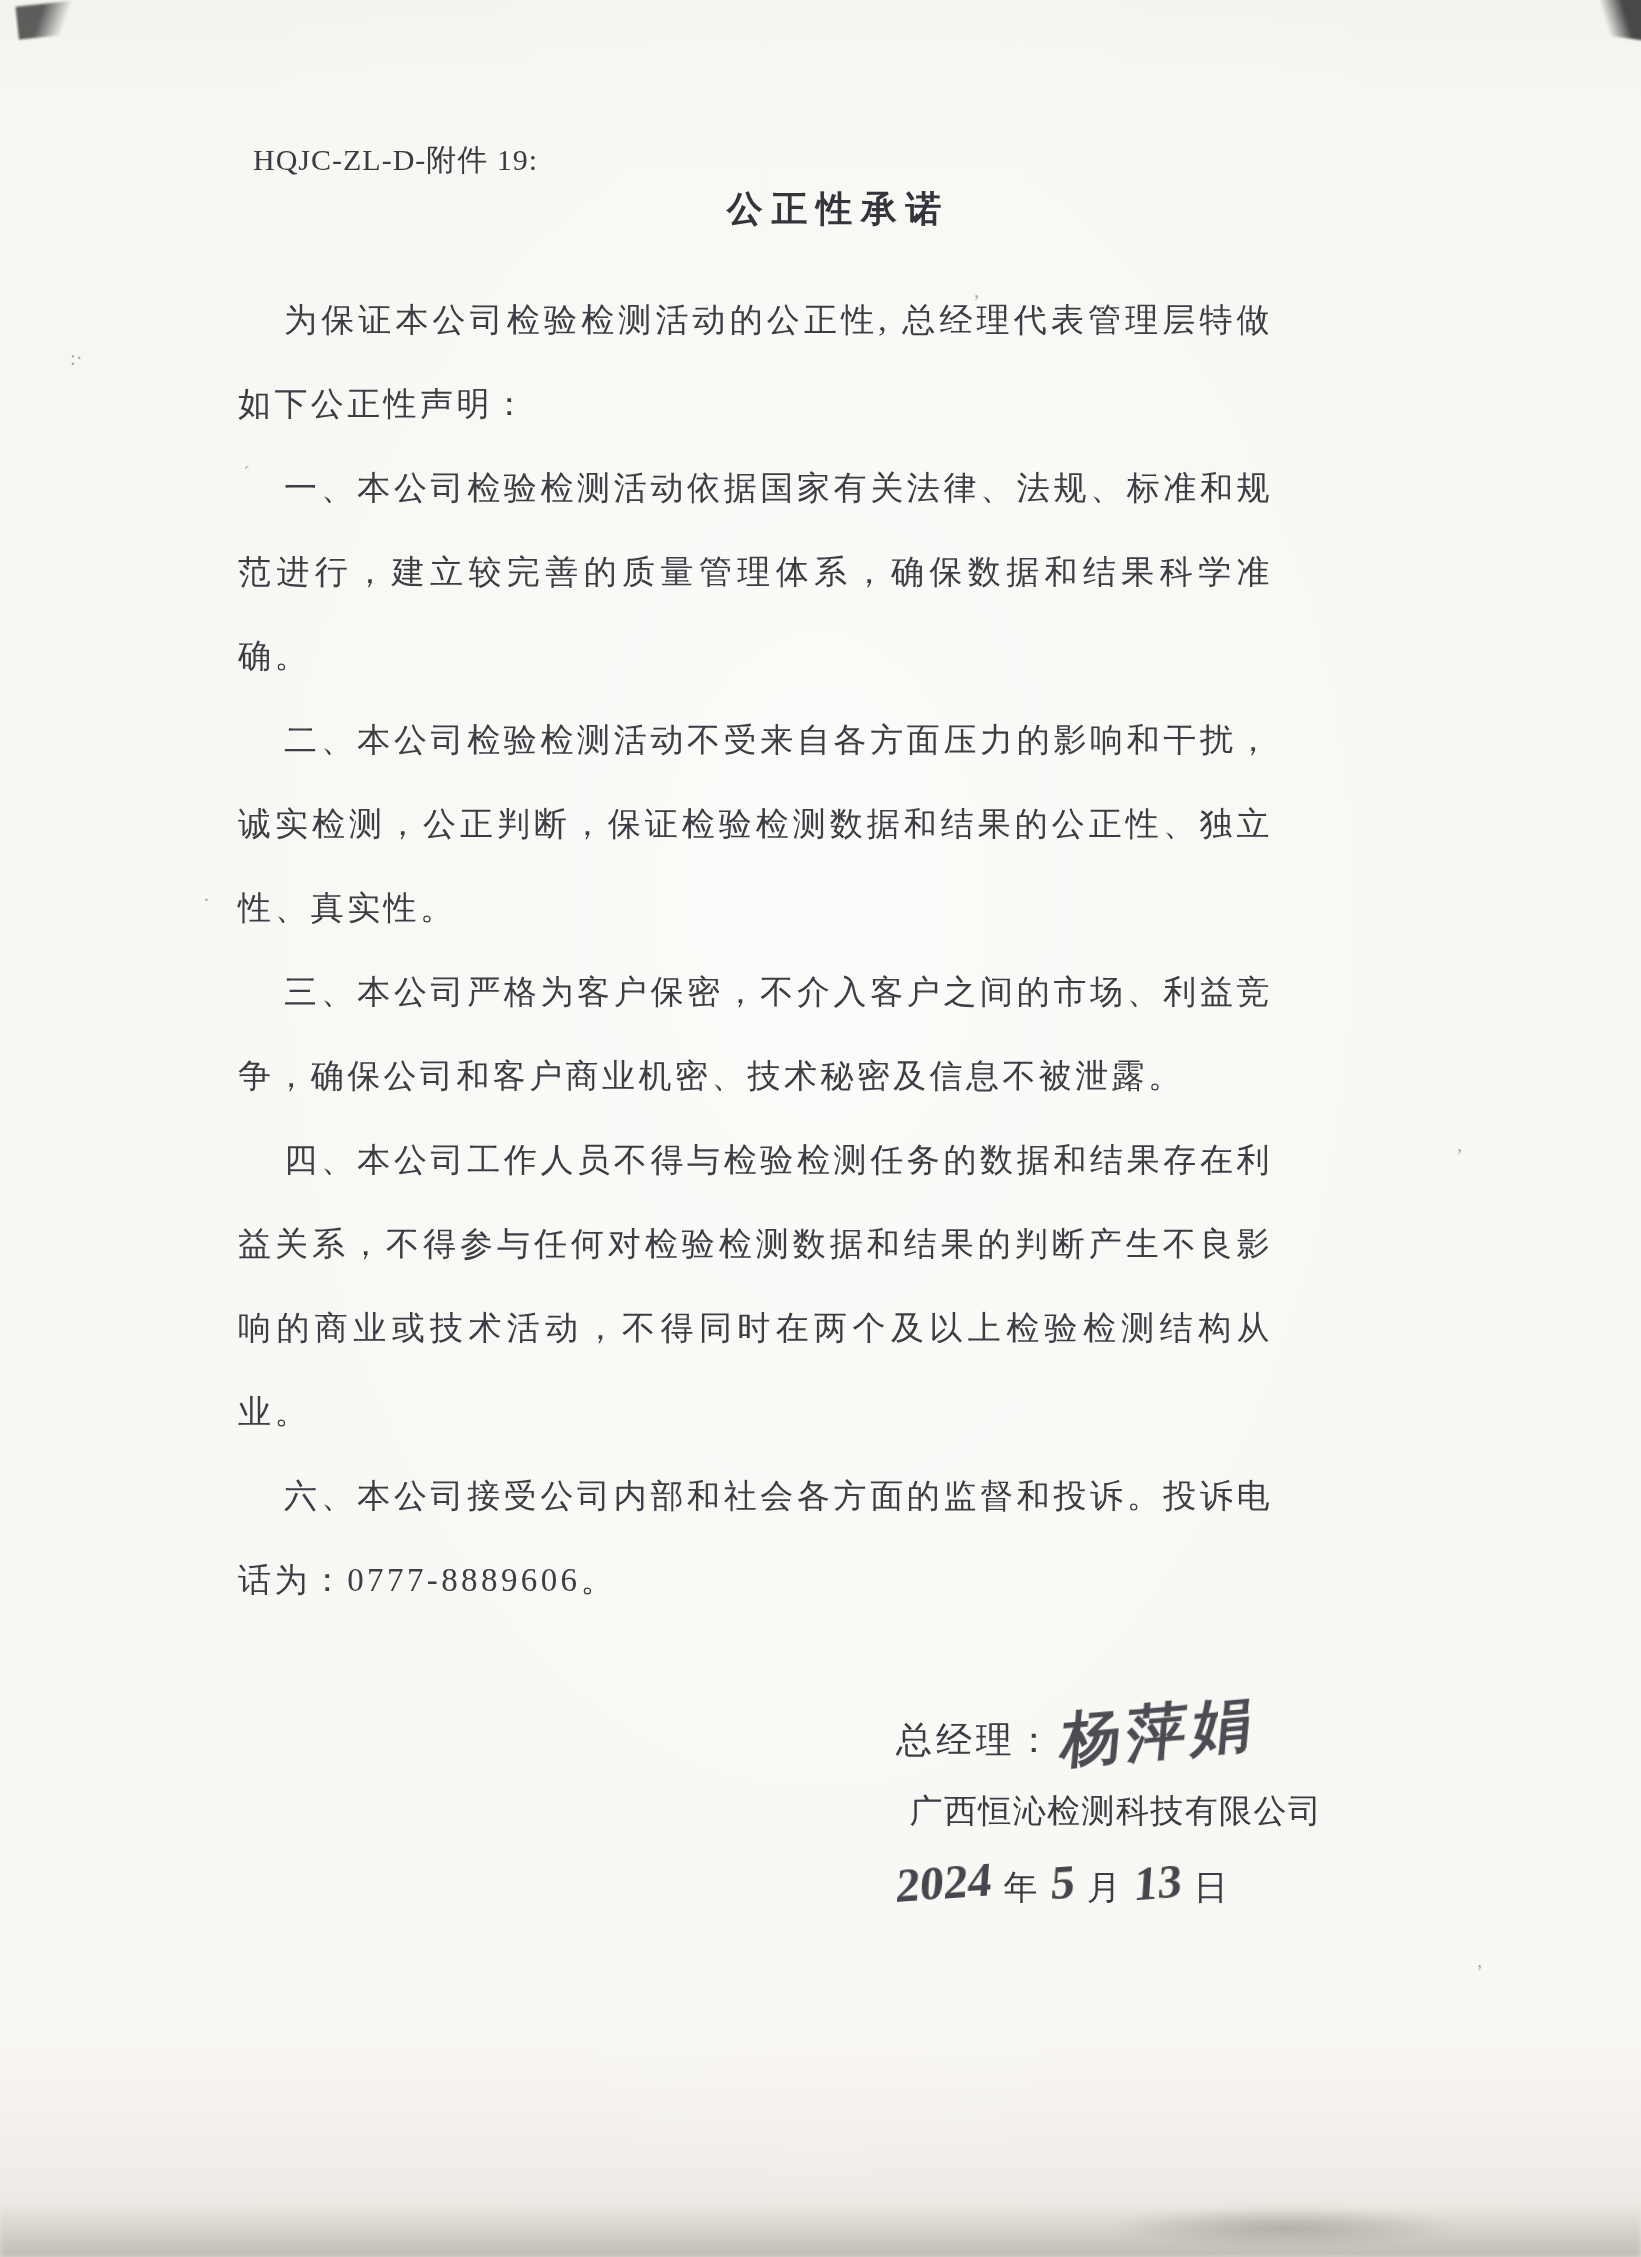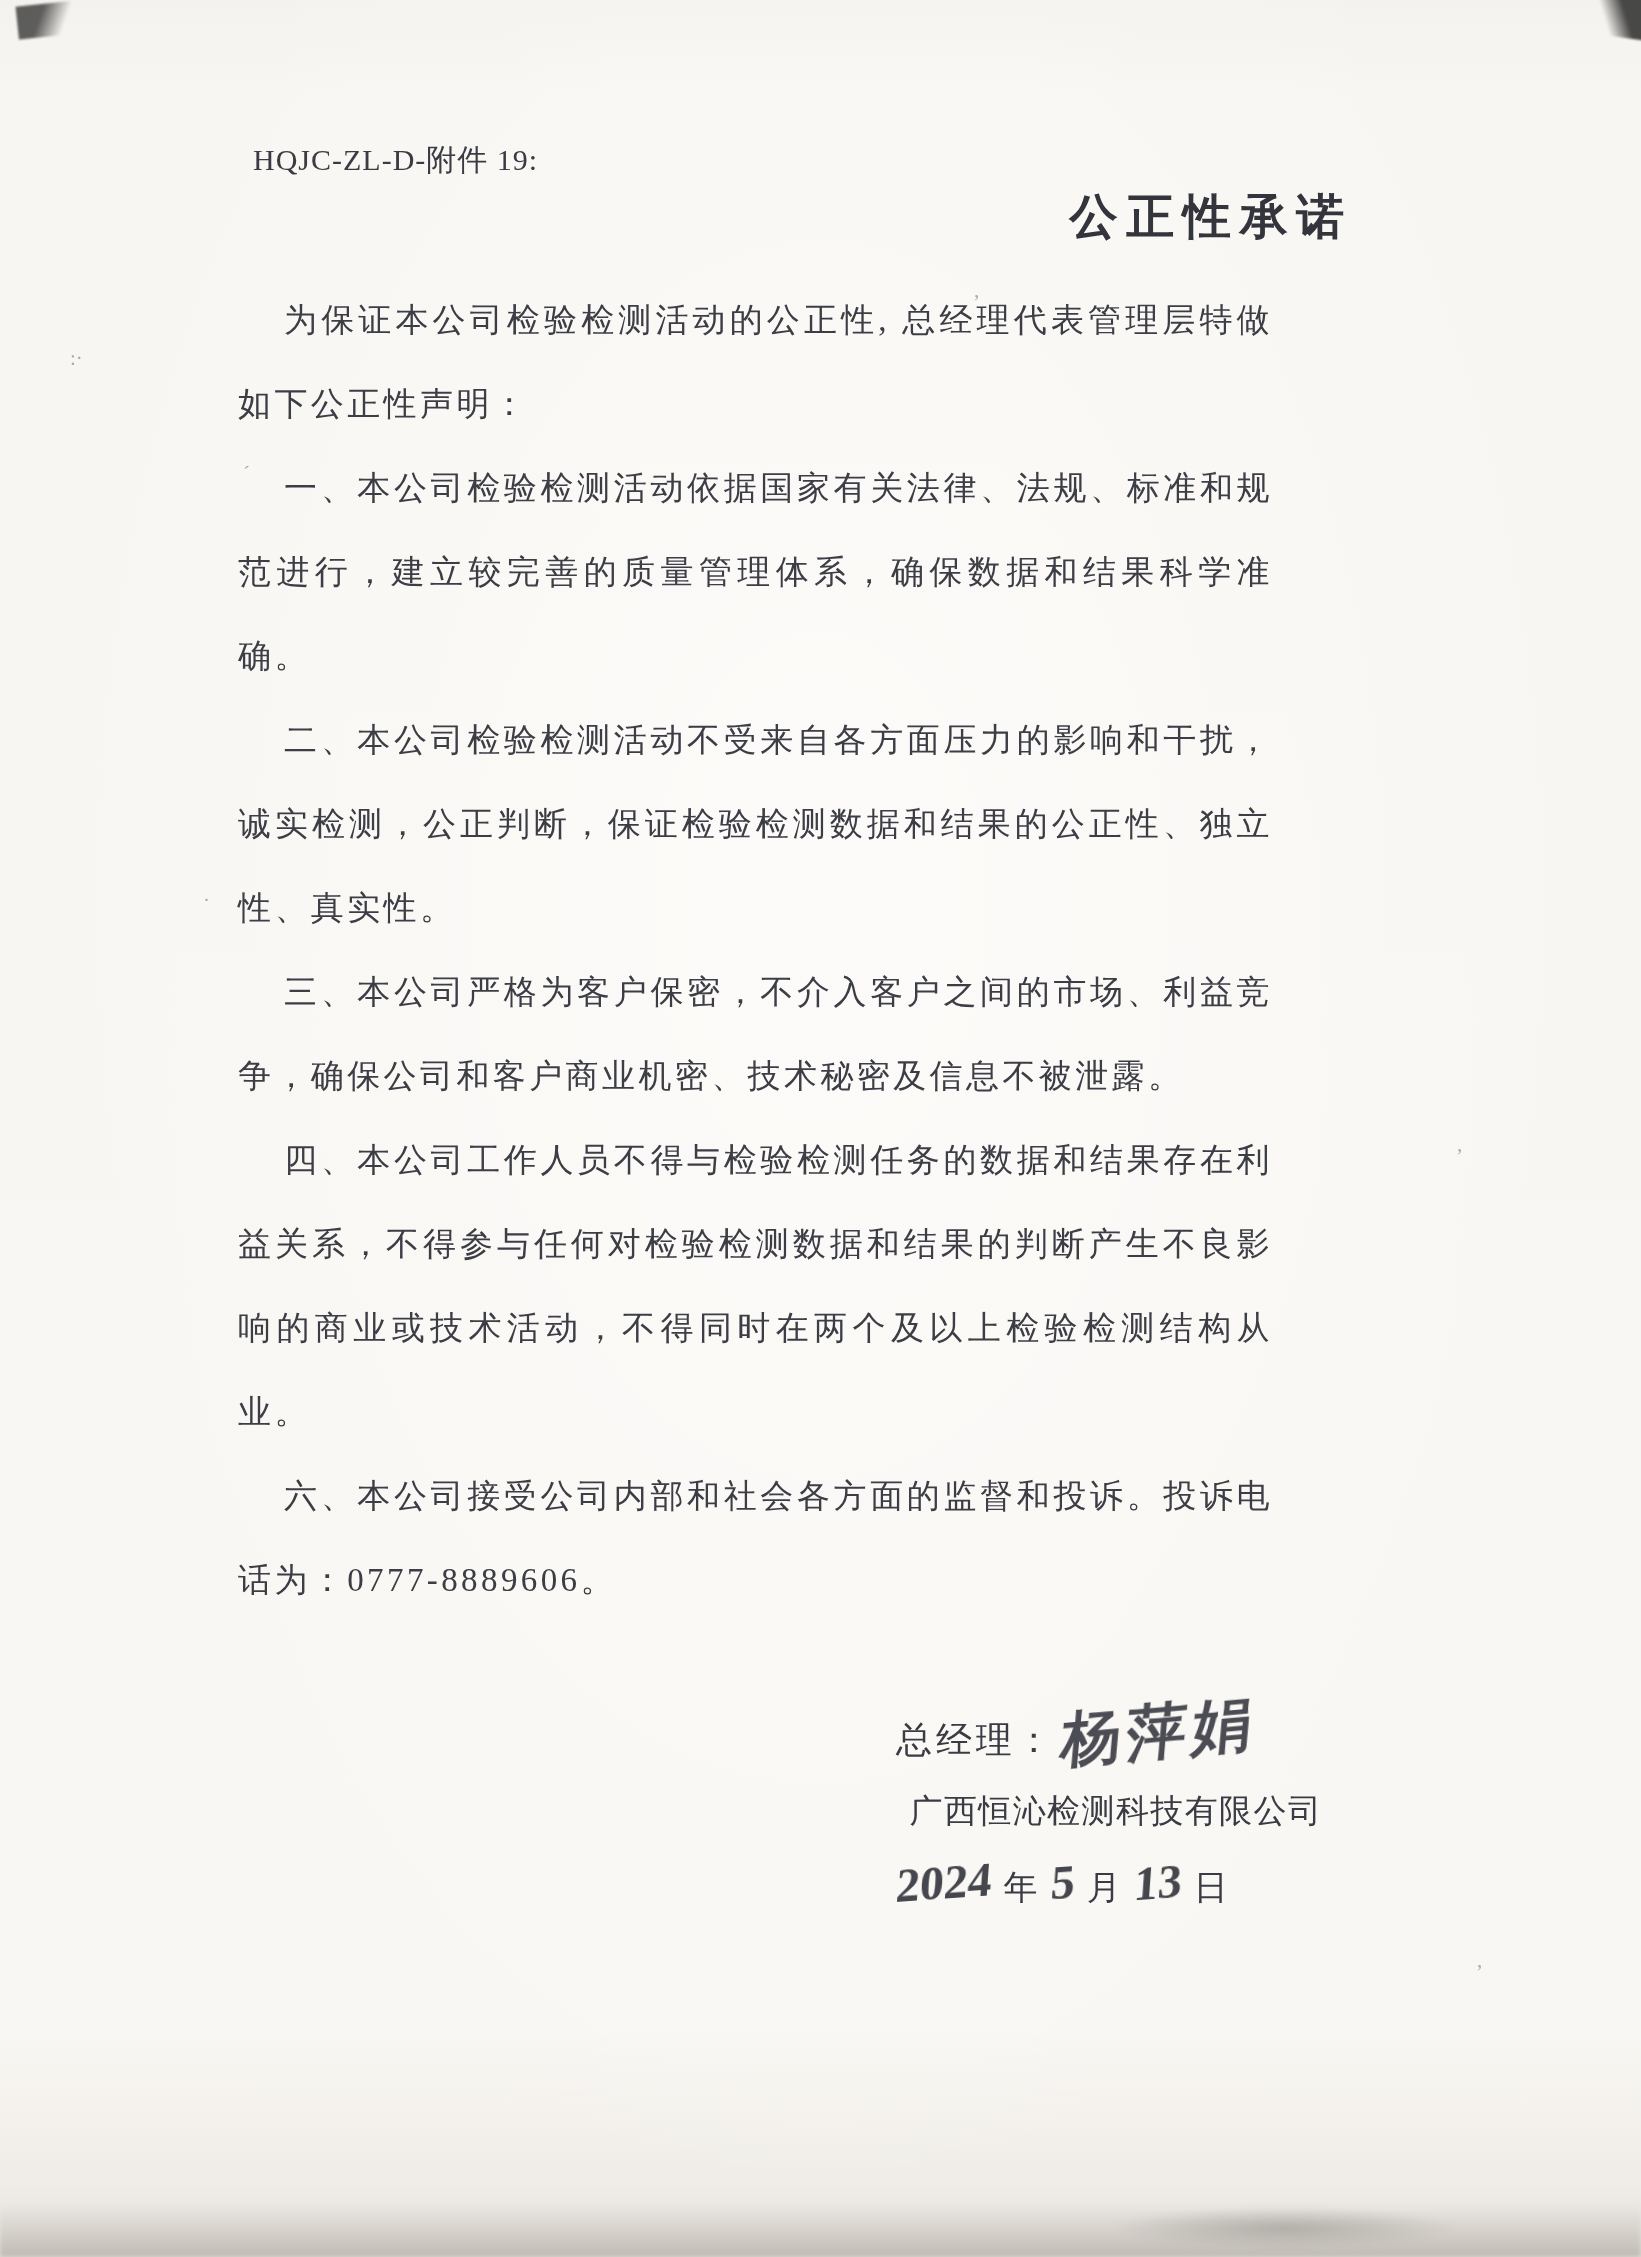--- a/index.html
+++ b/index.html
@@ -38,22 +38,22 @@
   }
   .speck { position: absolute; color: #6a6a70; font-size: 21px; opacity: .55; }
 
   
   .doc-number {
     position: absolute; left: 253px; top: 140px;
     font-size: 30px; letter-spacing: 1px; color: #3a3b43;
   }
   .doc-title {
     position: absolute; left: 239px; top: 185px; width: 1029px;
-    text-align: right; transform: translateX(85px);
-    font-size: 48px; font-weight: bold; letter-spacing: 8.7px; color: #33343c;
+    text-align: center; transform: translateX(85px);
+    font-size: 36px; font-weight: bold; letter-spacing: 8.7px; color: #33343c;
   }
   .doc-body {
     position: absolute; left: 238px; top: 278px; width: 1035px;
     font-size: 33px; line-height: 84px; letter-spacing: 3.4px;
     text-align: justify; text-align-last: left; color: #3c3d45;
   }
   .doc-body p { text-indent: 46px; }
 
   .signature-block { position: absolute; left: 896px; top: 1705px; width: 541px; }
   .sig-row { display: flex; align-items: baseline; }

